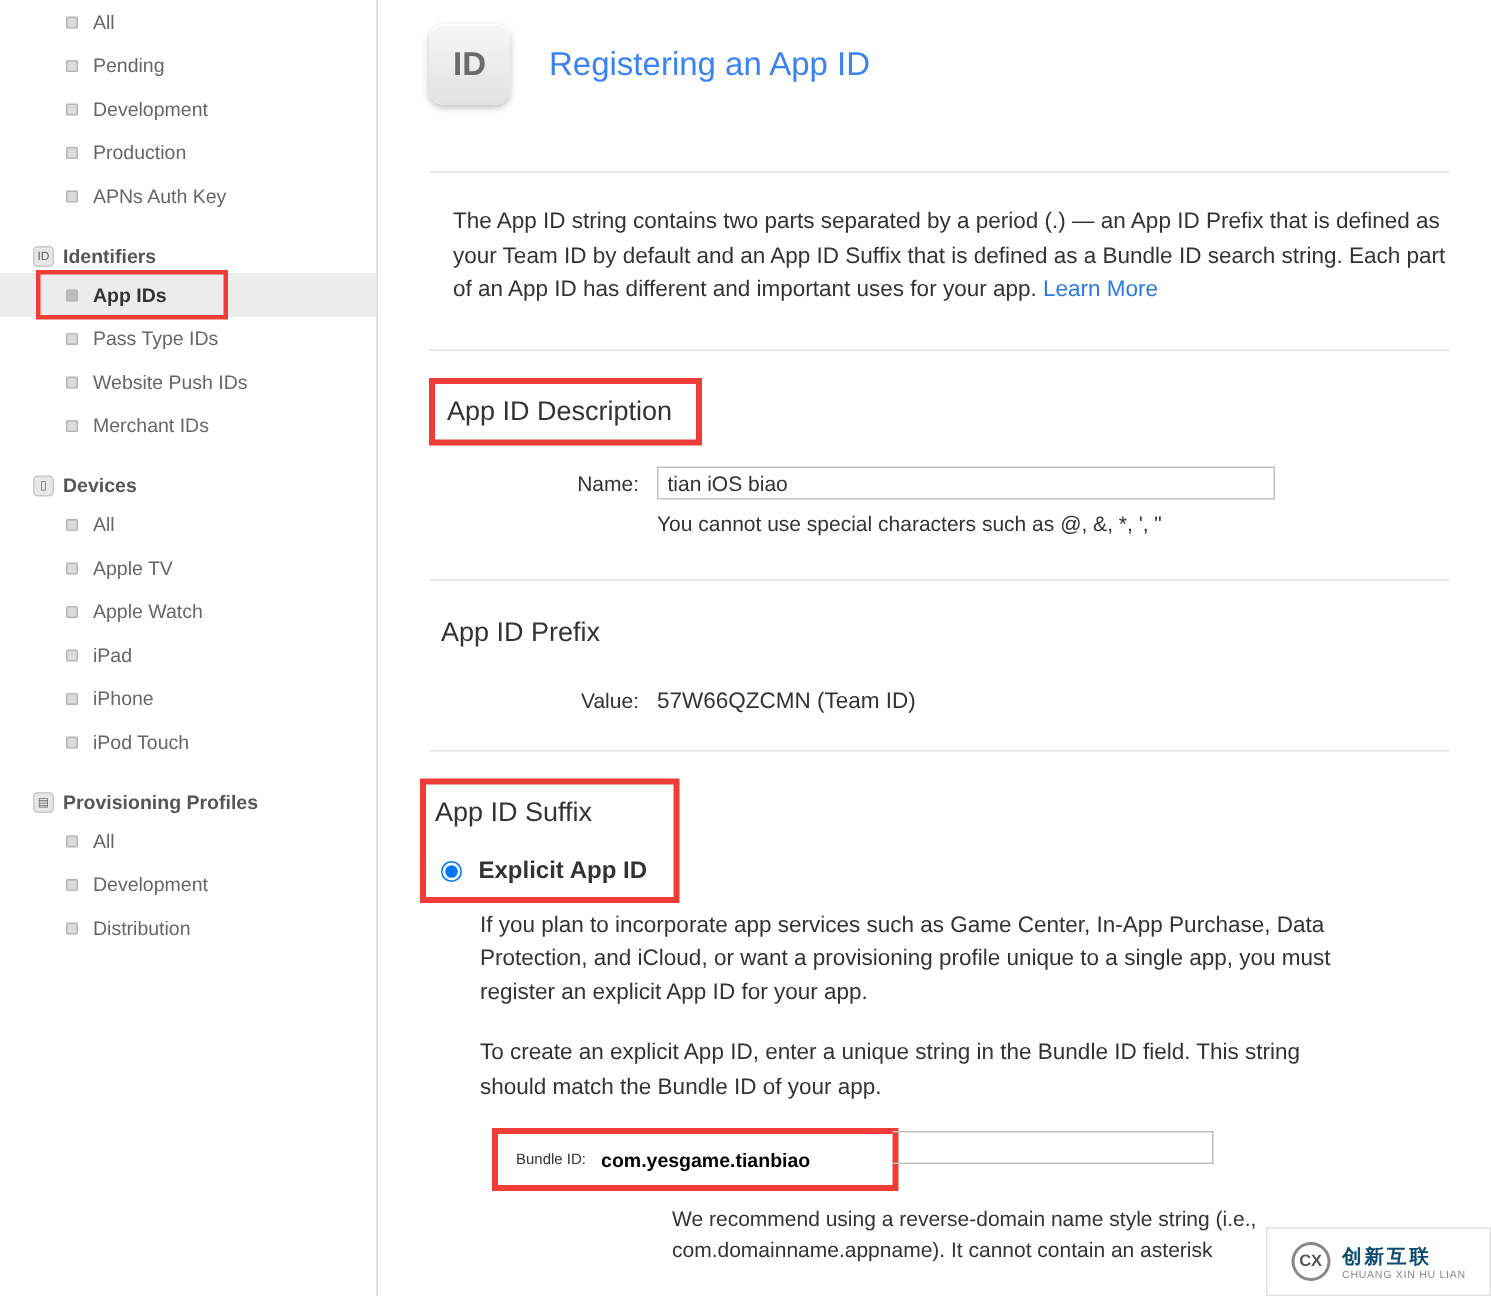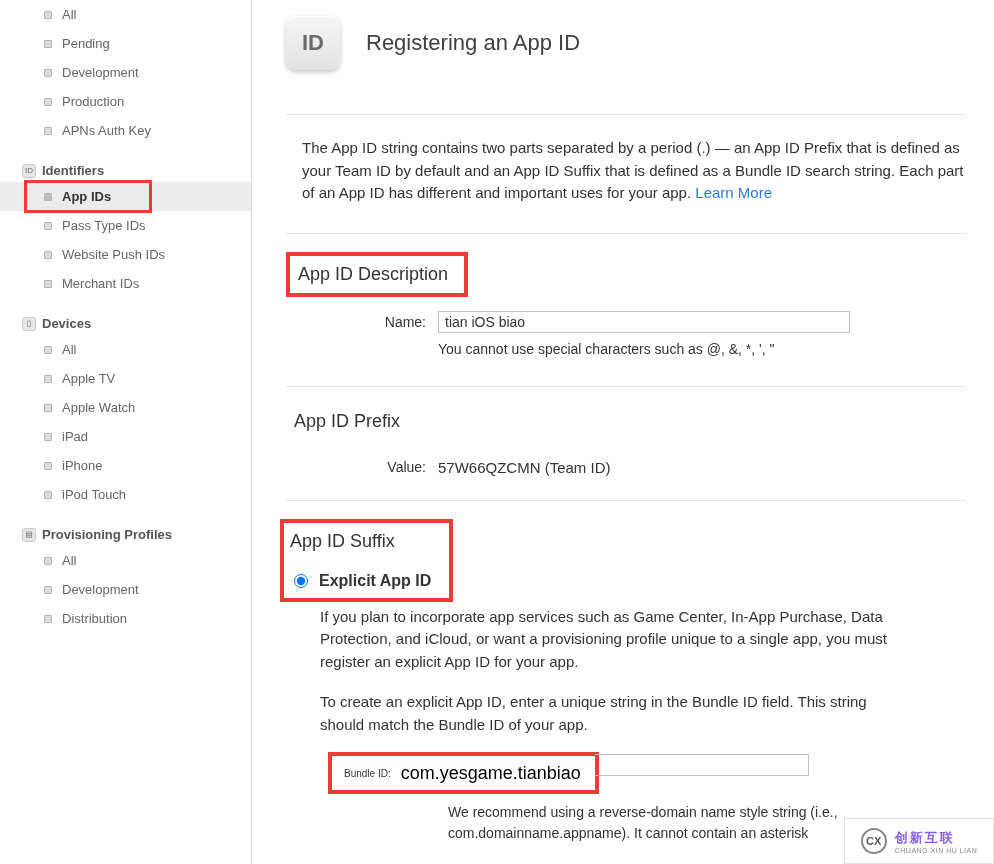--- a/index.html
+++ b/index.html
@@ -95,21 +95,21 @@
     box-shadow: 0 2px 5px rgba(0,0,0,0.25), inset 0 1px 0 #fff;
     display: flex;
     align-items: center;
     justify-content: center;
     font-weight: bold;
     font-size: 22px;
     color: #6a6a6a;
   }
   .page-title {
     font-size: 22px;
-    color: #404040;
+    color: #3b82f6;
     font-weight: 500;
   }
   .hr { border: none; border-top: 1px solid #e4e4e4; margin: 0 0 22px 0;}
   .intro {
     font-size: 15px;
     line-height: 1.5;
     color: #333;
     margin-bottom: 28px;
     margin-left: 16px;
   }
@@ -179,21 +179,21 @@
   .red-box-bundle {
     border: 4px solid #ef3c36;
     display: inline-flex;
     align-items: center;
     padding: 6px 8px 6px 12px;
     gap: 10px;
     margin-top: 16px;
     margin-left: 42px;
   }
   .red-box-bundle .form-label2 { font-size:10px; color:#333; }
-  .bundle-input-inner { width: 186px; height:22px; border:none; padding:0; font-size:18px; font-family:inherit; }
+  .bundle-input-inner { width: 186px; height:22px; border:none; padding:0; font-size:13px; font-family:inherit;font-weight:bold; }
   .bundle-wrapper { display:flex; align-items:center; }
   .watermark {
     position: absolute;
     right: 0;
     bottom: 0;
     width: 150px;
     height: 46px;
     background: rgba(255,255,255,0.9);
     border: 1px solid #e2e2e2;
     display: flex;
@@ -203,21 +203,21 @@
     font-size: 13px;
     color: #666;
   }
   .watermark .logo {
     width: 26px; height: 26px;
     border-radius: 50%;
     border: 2px solid #888;
     display:flex;align-items:center;justify-content:center;
     font-size:11px;color:#555;font-weight:bold;
   }
-  .watermark .cn { font-size:13px; color:#8b5cf6; font-weight:bold; letter-spacing:2px; }
+  .watermark .cn { font-size:13px; color:#0c4a6e; font-weight:bold; letter-spacing:2px; }
   .watermark .en { font-size:7px; color:#888; letter-spacing:0.5px; }
 </style>
 </head>
 <body>
 
 <div class="layout">
 
   <div class="sidebar">
 
     <div>

